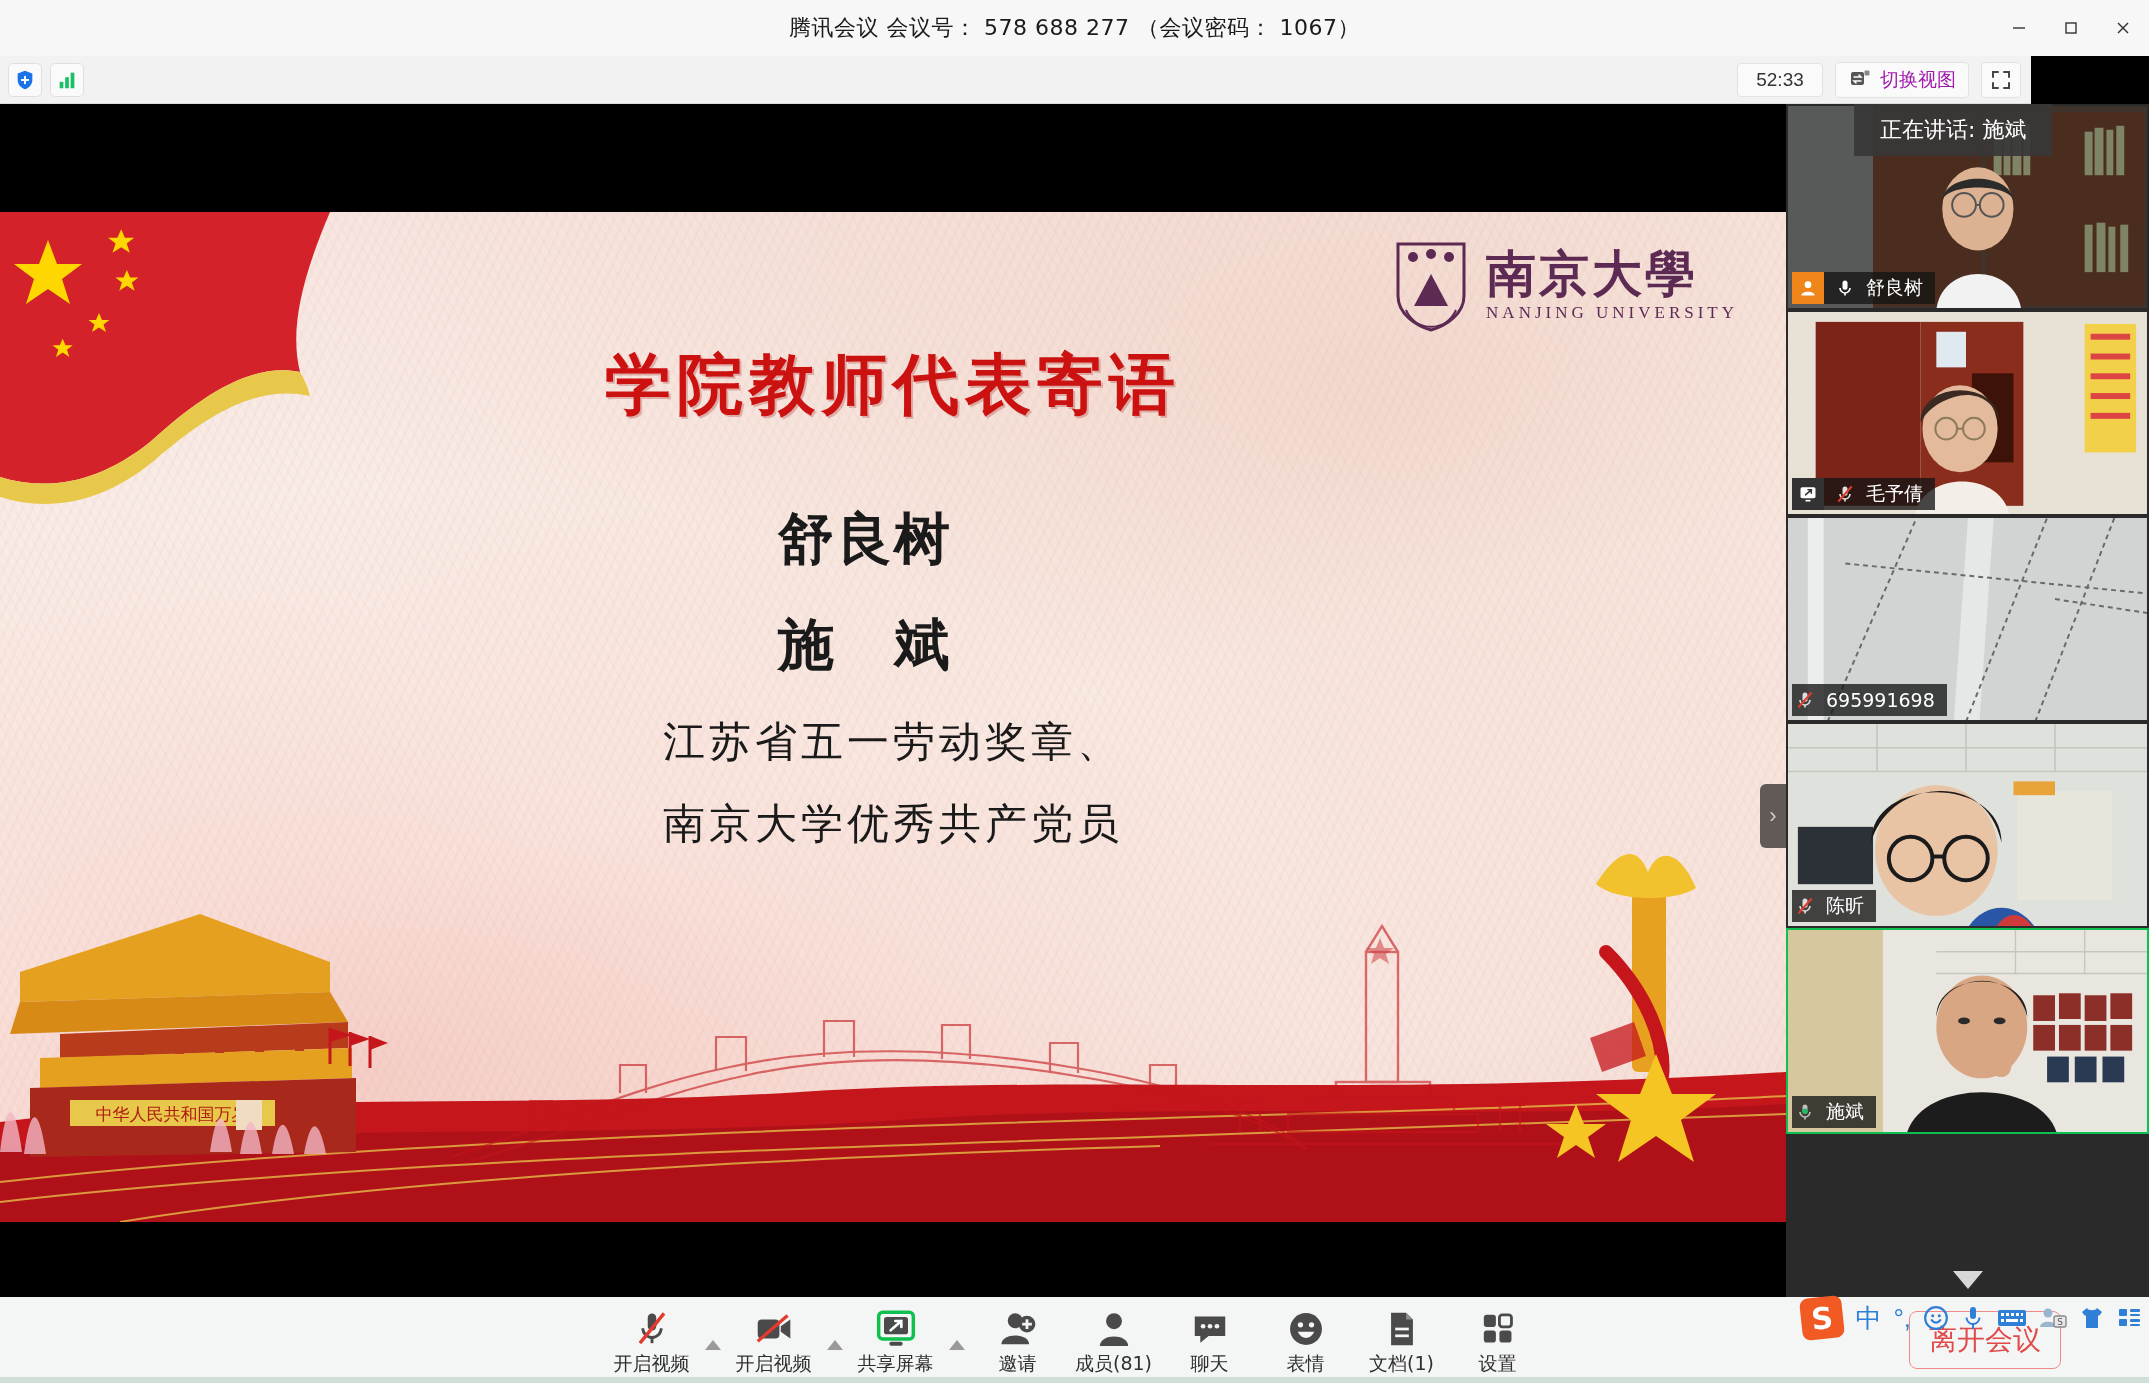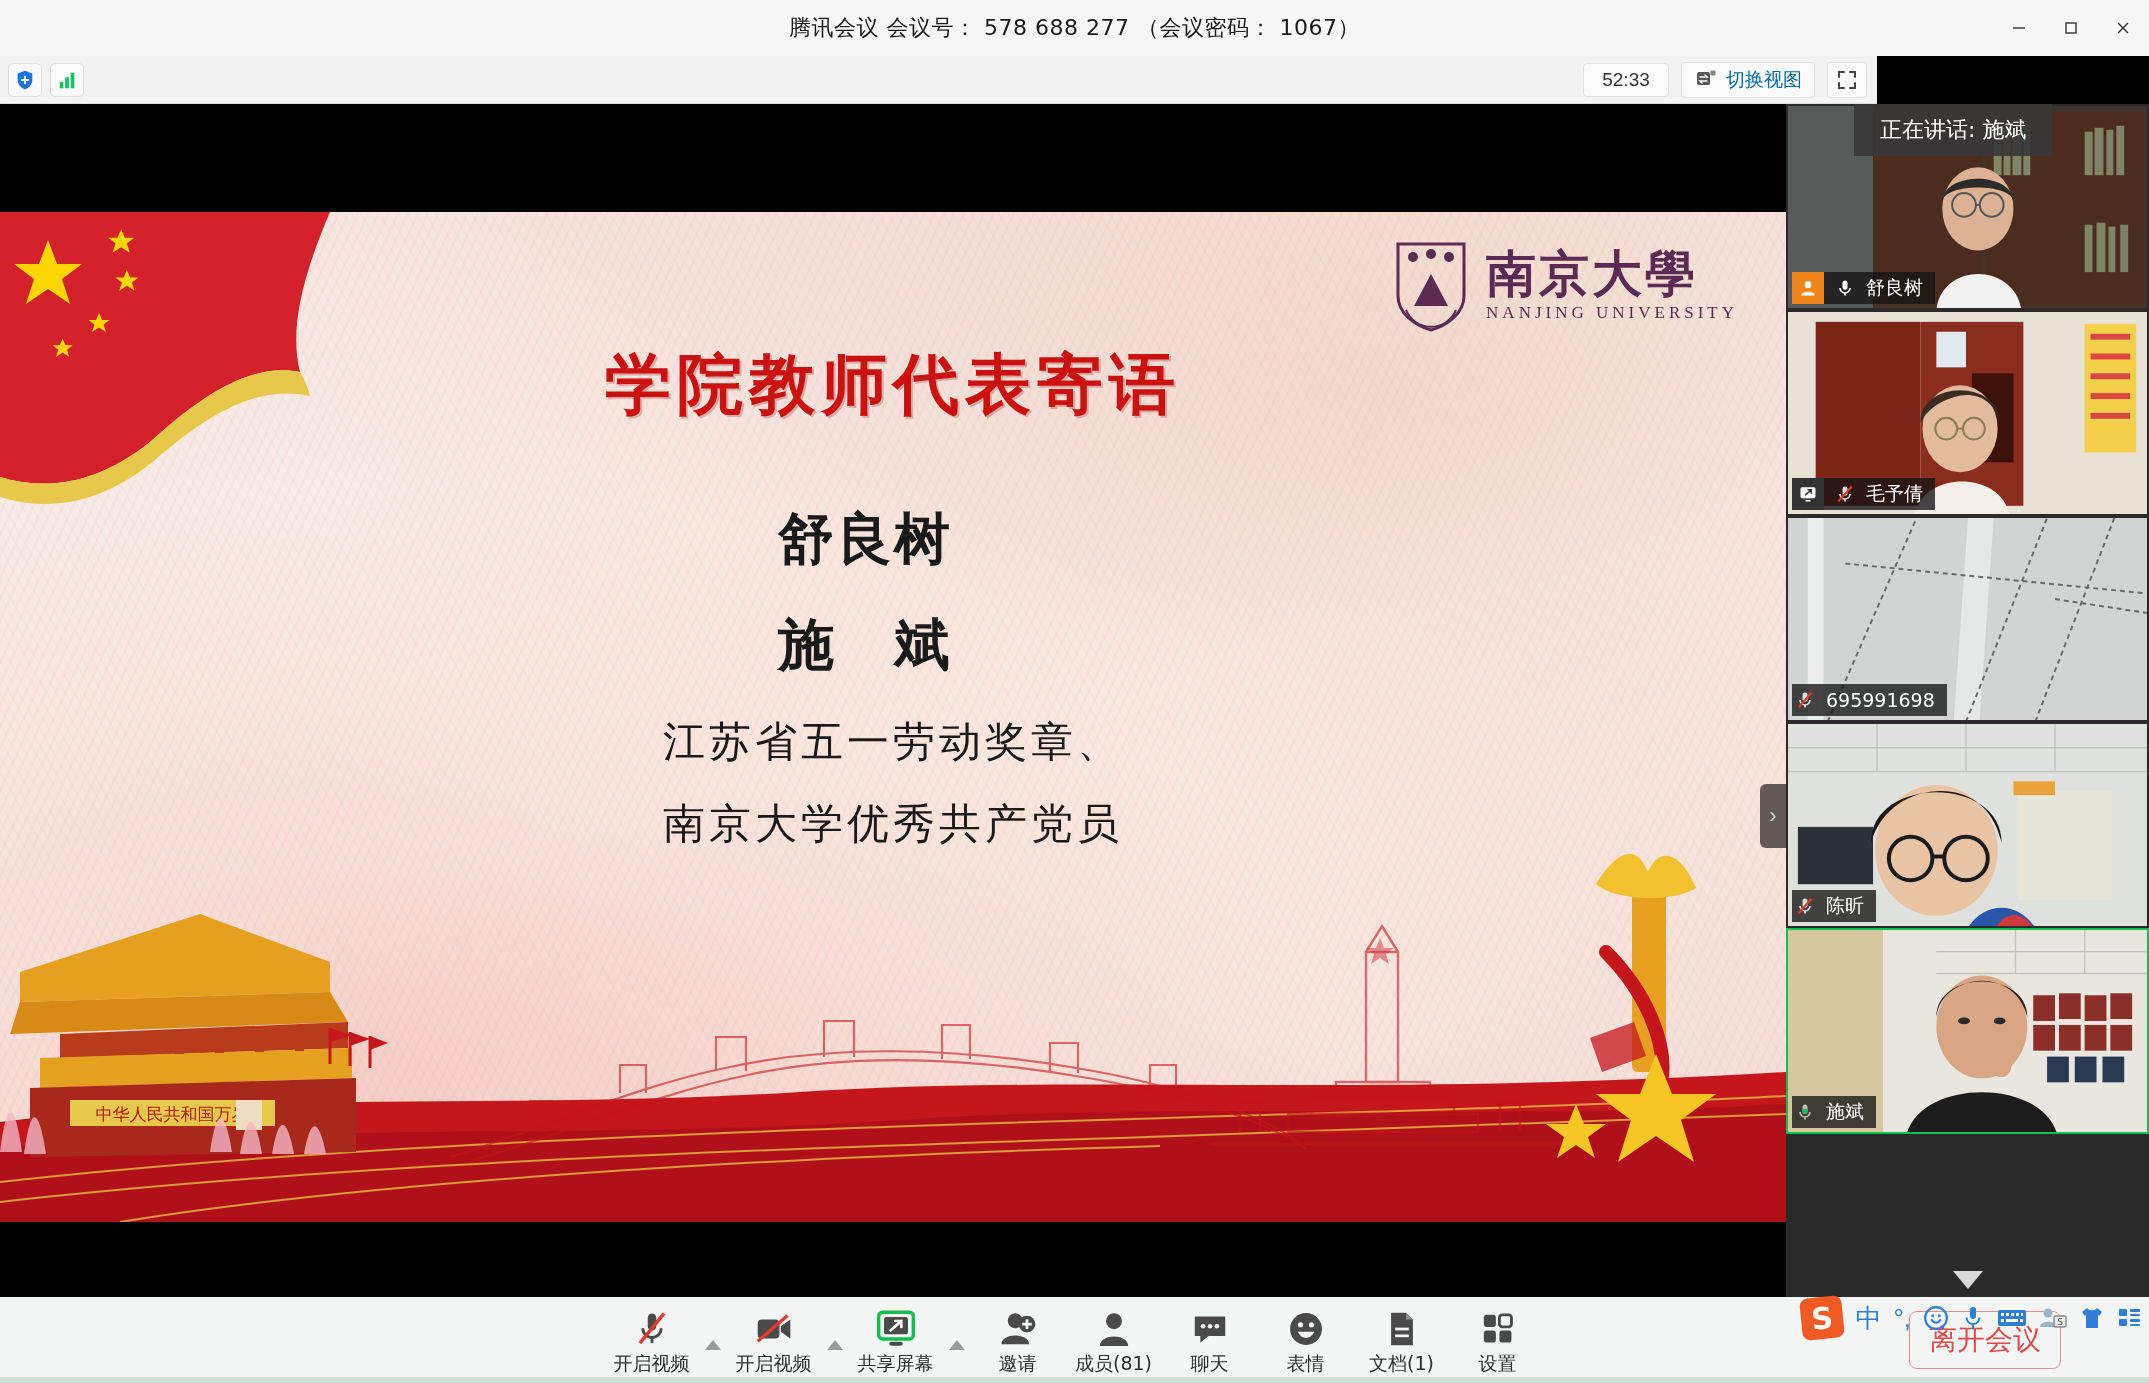--- a/index.html
+++ b/index.html
@@ -25,42 +25,42 @@
     position: absolute; right: 0; top: 0; height: 56px;
     display: flex; align-items: center;
   }
   .win-btn {
     width: 52px; height: 56px; display: flex; align-items: center; justify-content: center;
     color: #333;
   }
 
   
   .subbar {
-    position: absolute; top: 56px; left: 0; width: 1877px; height: 48px;
+    position: absolute; top: 56px; left: 0; width: 2031px; height: 48px;
     background: #f2f2f2; border-bottom: 1px solid #ddd;
     display: flex; align-items: center;
   }
   .subbar-left { display: flex; align-items: center; gap: 8px; padding-left: 8px; }
   .sq-btn {
     width: 34px; height: 34px; border: 1px solid #e0e0e0; border-radius: 5px;
     background: #fafafa; display: flex; align-items: center; justify-content: center;
   }
   .subbar-right {
     position: absolute; right: 10px; top: 0; height: 48px;
     display: flex; align-items: center; gap: 12px;
   }
   .timer-box {
     min-width: 86px; height: 34px; border: 1px solid #e2e2e2; border-radius: 4px;
     background: #fafafa; display: flex; align-items: center; justify-content: center;
     font-size: 19px; color: #333;
   }
   .switch-view {
     height: 36px; border: 1px solid #e2e2e2; border-radius: 4px; background: #fafafa;
     display: flex; align-items: center; gap: 8px; padding: 0 12px;
-    font-size: 19px; color: #0369a1;
+    font-size: 19px; color: #a21caf;
     font-family: "DejaVu Sans", "Liberation Sans", sans-serif;
   }
   .fs-btn {
     width: 40px; height: 36px; border: 1px solid #e2e2e2; border-radius: 4px; background: #fafafa;
     display: flex; align-items: center; justify-content: center;
   }
 
   
   .stage {
     position: absolute; top: 104px; left: 0; width: 1786px; height: 1193px;

